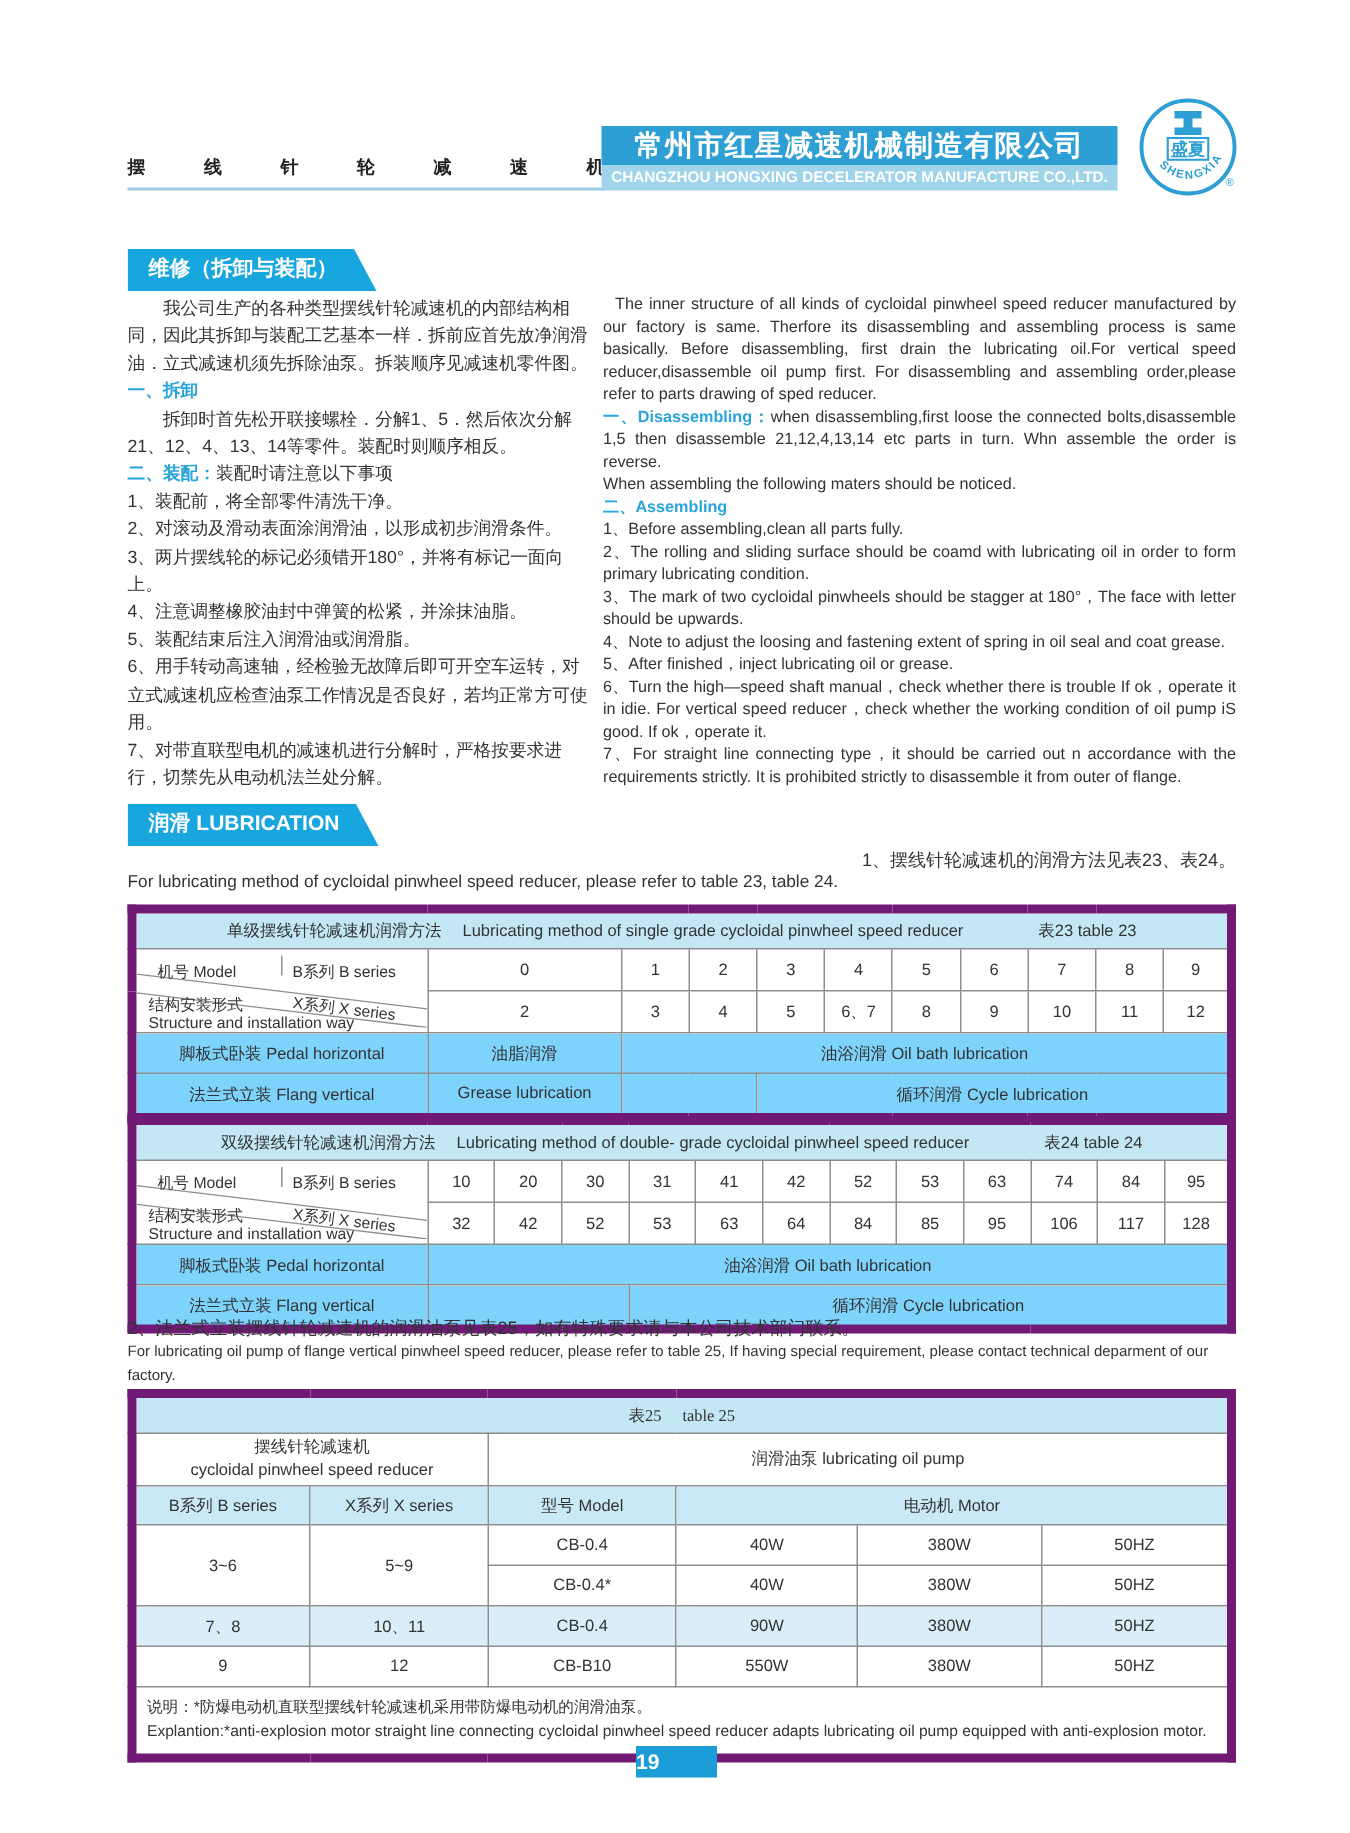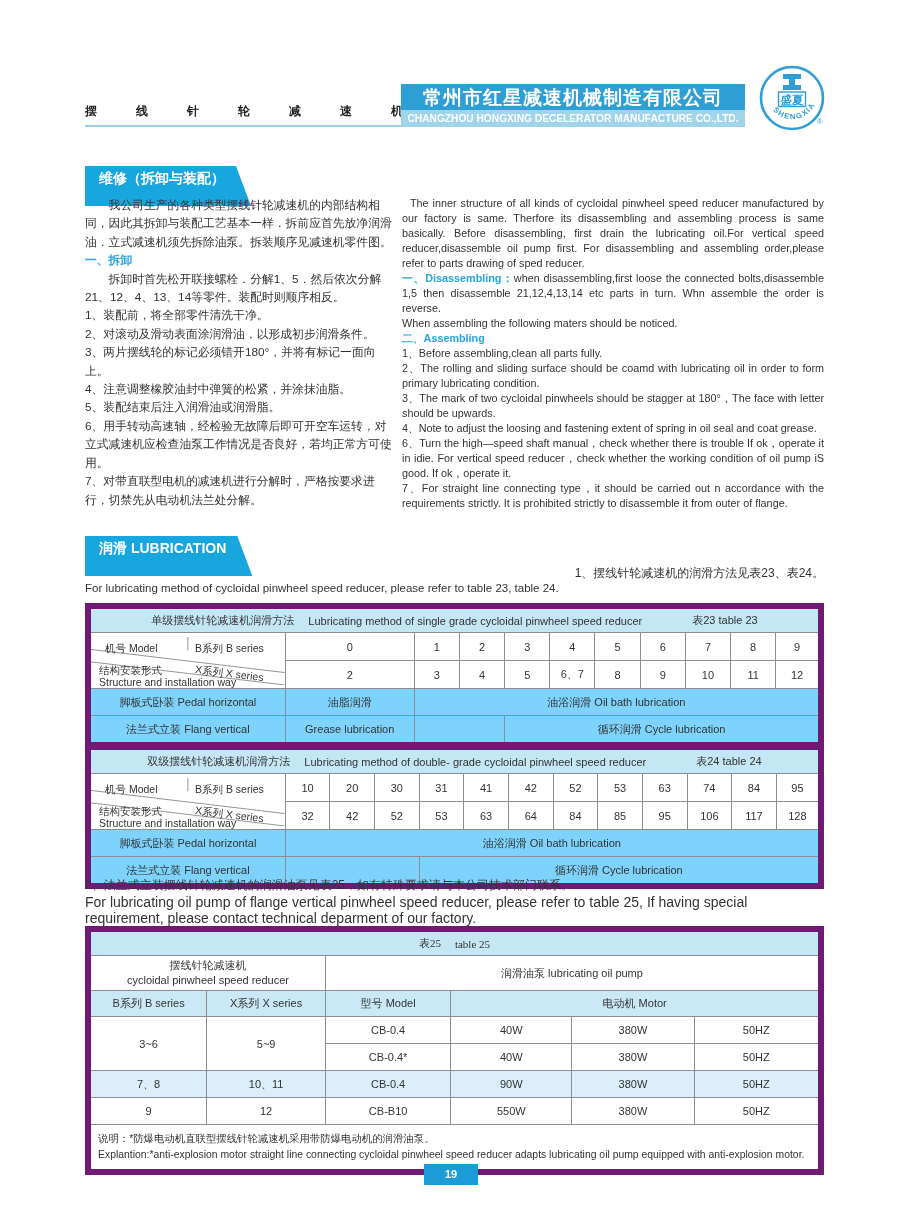--- a/index.html
+++ b/index.html
@@ -10,40 +10,40 @@
   .left-title{position:absolute;left:85px;top:103px;width:318px;display:flex;
               justify-content:space-between;font-size:12px;font-weight:bold;color:#222;}
   .left-rule{position:absolute;left:85px;top:125px;width:318px;height:2px;background:#9ccde2;}
   .band-cn{position:absolute;left:401px;top:84px;width:344px;height:26px;background:#2d9fd5;
            color:#fff;font-weight:bold;font-size:19px;line-height:27px;text-align:center;letter-spacing:1px;}
   .band-en{position:absolute;left:401px;top:110px;width:344px;height:17px;background:#9fd4eb;
            color:#fff;font-weight:bold;font-size:10.2px;line-height:17px;text-align:center;}
   .logo{position:absolute;left:757px;top:60px;width:70px;height:76px;text-align:center;}
 
   
-  .banner{position:absolute;left:85px;height:40px;background:#18a6df;color:#fff;font-weight:bold;
+  .banner{position:absolute;left:85px;height:28px;background:#18a6df;color:#fff;font-weight:bold;
           font-size:14px;line-height:24px;padding:0 26px 0 14px;
           clip-path:polygon(0 0,calc(100% - 15px) 0,100% 100%,0 100%);}
   #banner-maint{top:166px;}
   #banner-lub{top:536px;}
 
   
   .cols{position:absolute;left:85px;top:196px;width:739px;display:flex;}
   .col-cn{width:309px;font-size:11.8px;line-height:18.4px;color:#333;}
   .col-en{width:422px;margin-left:8px;font-size:10.8px;line-height:15px;text-align:justify;color:#333;}
   .cols p{margin:0;}
   .indent{text-indent:2em;}
   .blue{color:#29a4dd;font-weight:bold;}
 
   
   .pline{position:absolute;left:85px;width:739px;margin:0;}
   #p1cn{top:565px;font-size:12px;text-align:right;}
   #p1en{top:582px;font-size:11.5px;}
   #p2cn{top:877px;font-size:12px;}
-  #p2en{top:894px;font-size:14px;line-height:16px;}
+  #p2en{top:894px;font-size:10px;line-height:16px;}
 
   
   .dtable{position:absolute;left:85px;width:739px;border-collapse:collapse;table-layout:fixed;
           font-size:11px;color:#333;border:6px solid #701a75;}
   .dtable td{border:1px solid #8e8e8e;text-align:center;padding:0 2px;height:26px;overflow:hidden;}
   tr.ttl-row td{background:#c3e7f5;height:23px;}
   .ttl{display:flex;justify-content:center;align-items:center;gap:14px;}
   .ttl .ref{margin-left:36px;}
   tr.vals td{background:#fff;height:27px;}
   tr.shade td{background:#7dd3fc;}
@@ -61,21 +61,21 @@
   .dg-struct{left:8px;top:27px;text-align:left;}
   
   tr.t25-h1 td{background:#fff;height:34px;line-height:15px;}
   tr.t25-h2 td{background:#c9e9f6;height:25px;}
   tr.t25-r td{background:#fff;height:26px;}
   tr.t25-r.shade td{background:#d9eef8;}
   td.note{background:#fff;text-align:left;padding:3px 7px;font-size:10.4px;line-height:16px;height:38px;}
 
   
   .page-num{position:absolute;left:424px;top:1164px;width:54px;height:21px;background:#1b9cd6;
-            color:#fff;font-weight:bold;font-size:11px;line-height:21px;text-align:center;}
+            color:#fff;font-weight:bold;font-size:14px;line-height:21px;text-align:left;}
 </style>
 </head>
 <body>
 
 <div class="page">
 
   <div class="left-title">
     <span>摆</span>
       <span>线</span>
       <span>针</span>
@@ -106,37 +106,39 @@
 
   <div class="banner" id="banner-maint">
     <span>维修（拆卸与装配）</span>
   </div>
 
   <div class="cols">
     <div class="col-cn">
       <p class="indent">我公司生产的各种类型摆线针轮减速机的内部结构相同，因此其拆卸与装配工艺基本一样．拆前应首先放净润滑油．立式减速机须先拆除油泵。拆装顺序见减速机零件图。</p>
       <p><span class="blue">一、拆卸</span></p>
       <p class="indent">拆卸时首先松开联接螺栓．分解1、5．然后依次分解21、12、4、13、14等零件。装配时则顺序相反。</p>
+      <p><span class="blue">二、装配：</span><span>装配时请注意以下事项</span></p>
       <p>1、装配前，将全部零件清洗干净。</p>
       <p>2、对滚动及滑动表面涂润滑油，以形成初步润滑条件。</p>
       <p>3、两片摆线轮的标记必须错开180°，并将有标记一面向上。</p>
       <p>4、注意调整橡胶油封中弹簧的松紧，并涂抹油脂。</p>
       <p>5、装配结束后注入润滑油或润滑脂。</p>
       <p>6、用手转动高速轴，经检验无故障后即可开空车运转，对立式减速机应检查油泵工作情况是否良好，若均正常方可使用。</p>
       <p>7、对带直联型电机的减速机进行分解时，严格按要求进行，切禁先从电动机法兰处分解。</p>
     </div>
     <div class="col-en">
       <p style="text-indent:8px;">The inner structure of all kinds of cycloidal pinwheel speed reducer manufactured by our factory is same. Therfore its disassembling and assembling process is same basically. Before disassembling, first drain the lubricating oil.For vertical speed reducer,disassemble oil pump first. For disassembling and assembling order,please refer to parts drawing of sped reducer.</p>
       <p><span class="blue">一、Disassembling：</span><span>when disassembling,first loose the connected bolts,disassemble 1,5 then disassemble 21,12,4,13,14 etc parts in turn. Whn assemble the order is reverse.</span></p>
       <p>When assembling the following maters should be noticed.</p>
       <p><span class="blue">二、Assembling</span></p>
       <p>1、Before assembling,clean all parts fully.</p>
       <p>2、The rolling and sliding surface should be coamd with lubricating oil in order to form primary lubricating condition.</p>
       <p>3、The mark of two cycloidal pinwheels should be stagger at 180°，The face with letter should be upwards.</p>
       <p>4、Note to adjust the loosing and fastening extent of spring in oil seal and coat grease.</p>
+      <p>5、After finished，inject lubricating oil or grease.</p>
       <p>6、Turn the high—speed shaft manual，check whether there is trouble If ok，operate it in idie. For vertical speed reducer，check whether the working condition of oil pump iS good. If ok，operate it.</p>
       <p>7、For straight line connecting type，it should be carried out n accordance with the requirements strictly. It is prohibited strictly to disassemble it from outer of flange.</p>
     </div>
   </div>
 
   <div class="banner" id="banner-lub">
     <span>润滑 LUBRICATION</span>
   </div>
 
   <p class="pline" id="p1cn">1、摆线针轮减速机的润滑方法见表23、表24。</p>

